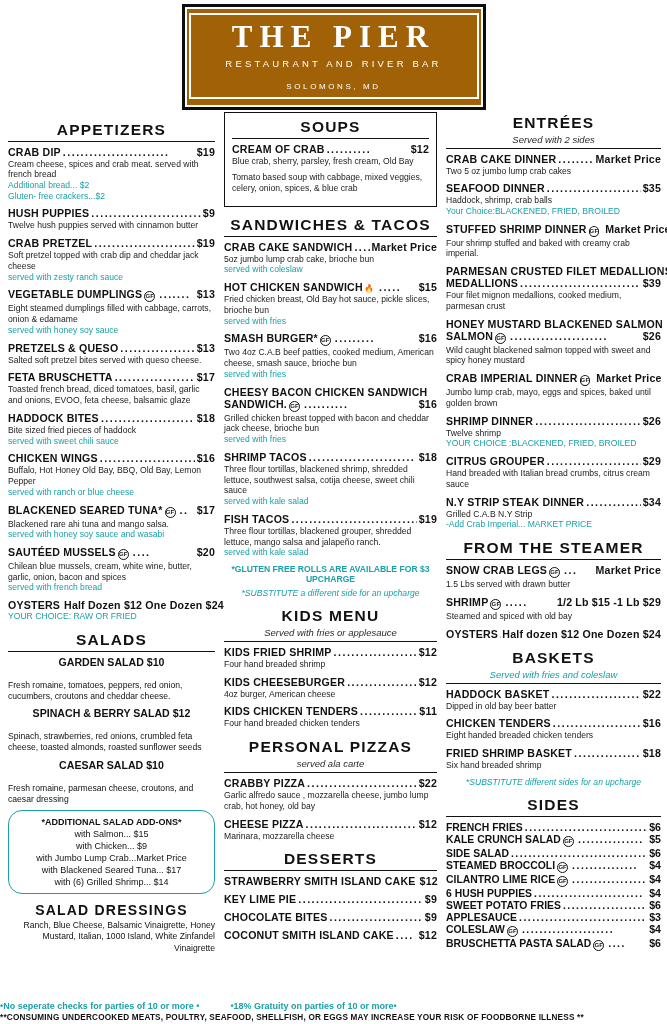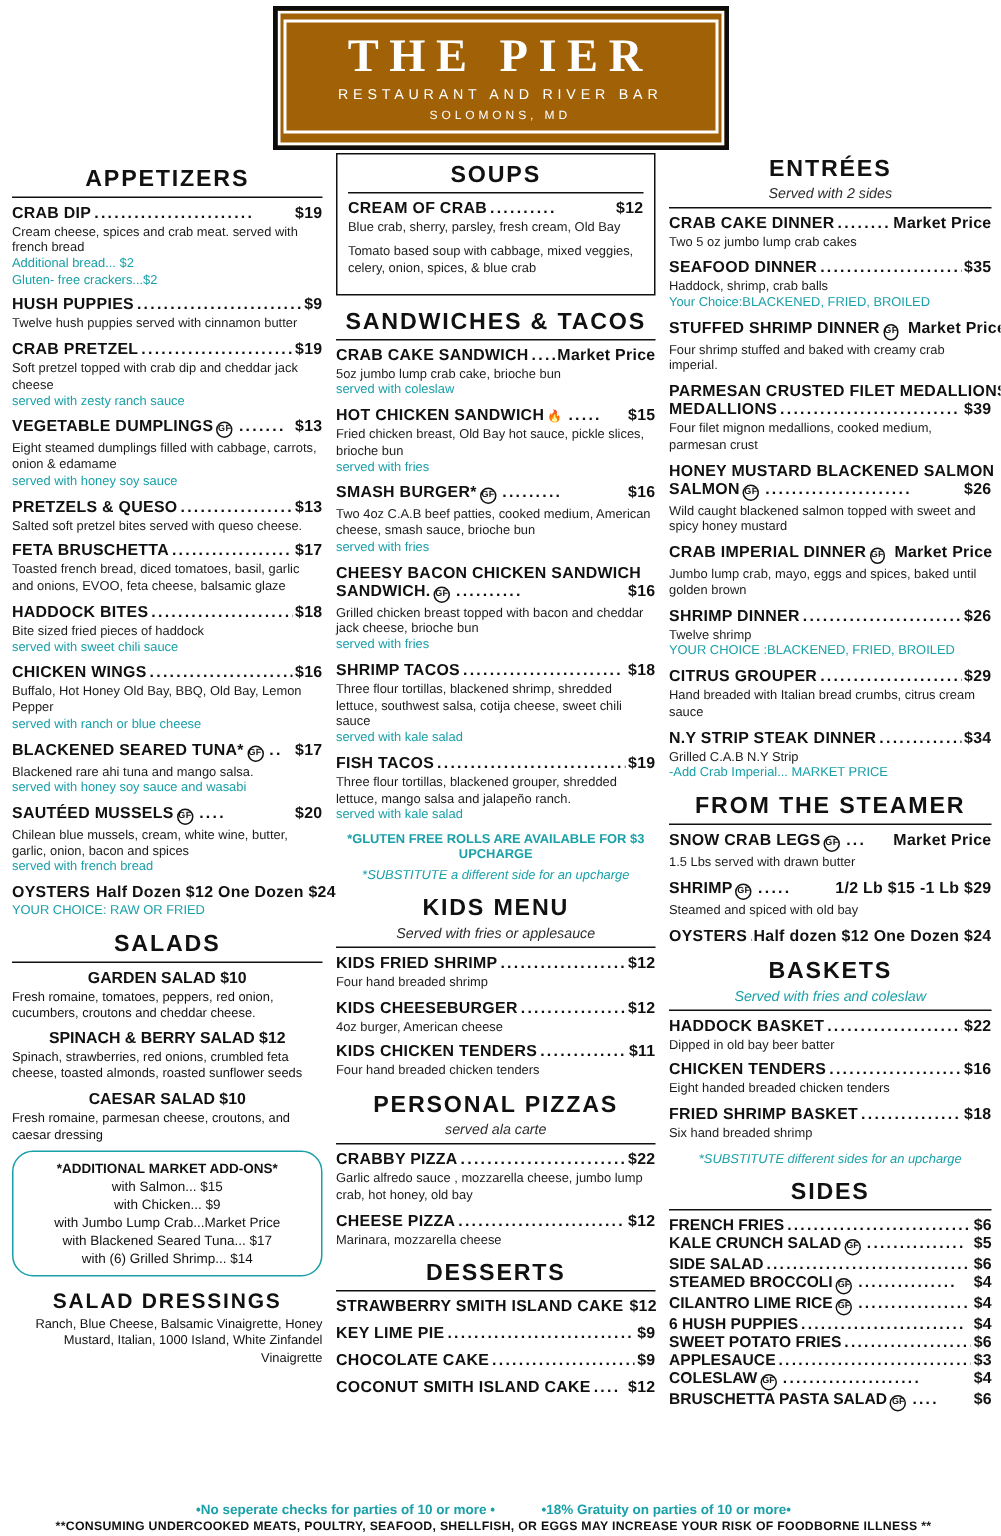--- a/index.html
+++ b/index.html
@@ -15,21 +15,21 @@
   
   .header{width:100%;display:flex;justify-content:center;align-items:flex-start;}
   .logo-box{
     background:#a16207;color:#fff;border:3px solid #0d0d0d;
     width:290px;padding:6px 4px 8px 4px;text-align:center;
     box-shadow:0 0 0 2px #fff inset;
   }
   .logo-inner{border:2px solid #fff;padding:6px 4px 6px 4px;}
   .logo-title{font-family:"Liberation Serif",serif;font-weight:bold;font-size:31px;letter-spacing:7px;line-height:1.05;}
   .logo-sub{font-size:9.5px;letter-spacing:3.2px;margin-top:4px;}
-  .logo-sub2{font-size:8px;letter-spacing:2.6px;margin-top:3px;}
+  .logo-sub2{font-size:8px;letter-spacing:2.6px;margin-top:13px;}
 
   
   .cols{display:flex;gap:9px;margin-top:2px;}
   .col{width:207px;}
   .col.mid{width:213px;}
   .col.right{width:215px;}
 
   .sec-title{
     text-align:center;font-weight:bold;font-size:15.5px;letter-spacing:1.2px;
     margin:9px 0 2px 0;font-family:"Liberation Sans",sans-serif;
@@ -56,28 +56,28 @@
   .center-note.b{font-weight:bold;font-style:normal;}
 
   
   .boxed{border:1.5px solid #111;padding:5px 7px 6px 7px;}
   .boxed-round{border:1.5px solid #1aa0a8;border-radius:14px;padding:6px 8px;text-align:center;margin-top:4px;}
   .addon-title{font-weight:bold;font-size:9px;}
   .addon-line{font-size:9px;margin-top:2px;}
 
   .salad-item{text-align:center;margin-bottom:6px;}
   .salad-name{font-weight:bold;font-size:10.6px;}
-  .salad-desc{font-size:8.6px;line-height:1.25;text-align:left;margin-top:1px;}
+  .salad-desc{font-size:8.6px;line-height:1.25;text-align:left;margin-top:12px;}
 
   .dressings{font-size:8.6px;line-height:1.3;text-align:right;margin-top:2px;}
 
   .side-row{display:flex;align-items:baseline;font-weight:bold;font-size:10.4px;}
 
   
-  .footer{position:absolute;left:0;bottom:2px;width:658px;text-align:center;}
+  .footer{position:absolute;left:0;bottom:2px;width:658px;}
   .foot1{color:#1aa0a8;font-size:9px;font-weight:bold;}
   .foot2{font-size:8.2px;font-weight:bold;margin-top:2px;letter-spacing:.2px;}
   .sp{display:inline-block;width:26px;}
 </style>
 </head>
 <body>
 
 <div class="page">
 
   <div class="header">
@@ -217,21 +217,21 @@
       <div class="salad-item">
         <div class="salad-name">SPINACH &amp; BERRY SALAD  $12</div>
         <div class="salad-desc">Spinach, strawberries, red onions, crumbled feta cheese, toasted almonds, roasted sunflower seeds</div>
       </div>
       <div class="salad-item">
         <div class="salad-name">CAESAR SALAD  $10</div>
         <div class="salad-desc">Fresh romaine, parmesan cheese, croutons, and caesar dressing</div>
       </div>
 
       <div class="boxed-round">
-        <div class="addon-title">*ADDITIONAL MARKET ADD-ONS*</div>
+        <div class="addon-title">*ADDITIONAL SALAD ADD-ONS*</div>
         <div class="addon-line">with Salmon... $15</div>
         <div class="addon-line">with Chicken... $9</div>
         <div class="addon-line">with Jumbo Lump Crab...Market Price</div>
         <div class="addon-line">with Blackened Seared Tuna... $17</div>
         <div class="addon-line">with (6) Grilled Shrimp... $14</div>
       </div>
 
       <div class="sec-title small" style="margin-top:8px">SALAD DRESSINGS</div>
       <div class="dressings">Ranch, Blue Cheese, Balsamic Vinaigrette, Honey Mustard, Italian,  1000 Island, White Zinfandel Vinaigrette</div>
     </div>
@@ -387,21 +387,21 @@
       </div>
       <div class="item">
         <div class="row">
             <span class="nm">KEY LIME PIE</span>
             <span class="dots">.................................</span>
             <span class="pr">$9</span>
           </div>
       </div>
       <div class="item">
         <div class="row">
-            <span class="nm">CHOCOLATE CAKE</span>
+            <span class="nm">CHOCOLATE BITES</span>
             <span class="dots">.............................</span>
             <span class="pr">$9</span>
           </div>
       </div>
       <div class="item">
         <div class="row">
             <span class="nm">COCONUT SMITH ISLAND CAKE</span>
             <span class="dots">....</span>
             <span class="pr">$12</span>
           </div>

